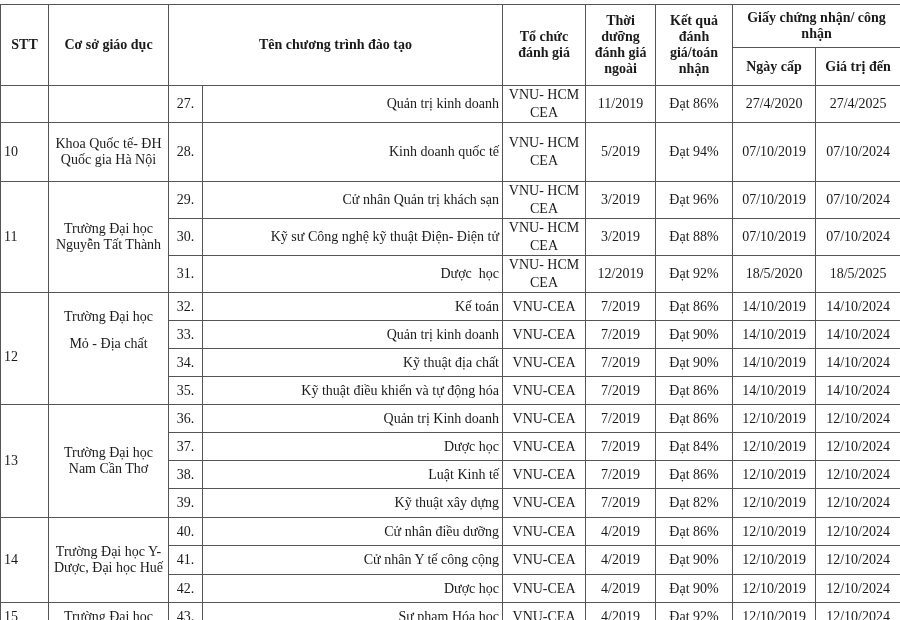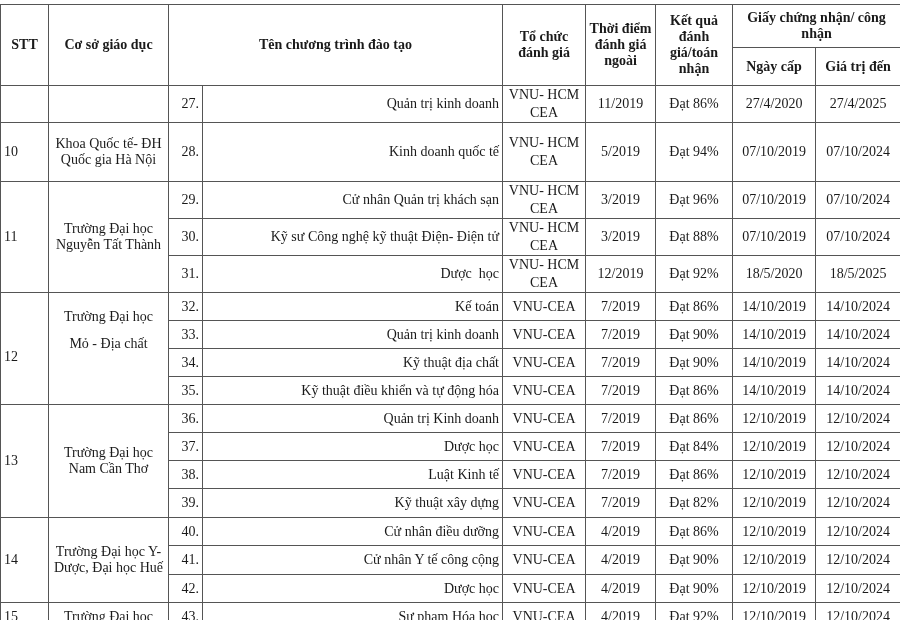--- a/index.html
+++ b/index.html
@@ -10,21 +10,21 @@
     width: 900px; font-size: 14px; line-height: 16px;
   }
   table.grid td, table.grid th {
     border: 1px solid #555; padding: 0 3px; vertical-align: middle; overflow: hidden;
   }
   table.grid th { font-weight: bold; text-align: center; font-size: 14px; line-height: 16px; }
   td.c { text-align: center; }
   td.stt { vertical-align: top; text-align: left; padding-left: 4px; padding-top: 1px; }
   td.stt-mid { vertical-align: middle; text-align: left; padding-left: 4px; }
   td.inst { text-align: center; }
-  td.num { text-align: right; padding-left: 5px; }
+  td.num { text-align: center; padding-left: 5px; }
   td.prog { text-align: right; padding-left: 8px; }
   td.org { text-align: center; line-height: 18px; }
   td.res-top { vertical-align: top; text-align: center; padding-top: 2px; }
   .spacer { display:block; height: 16px; }
 </style>
 </head>
 <body>
 
 <table class="grid">
   <colgroup>
@@ -37,21 +37,21 @@
     <col style="width:77px">
     <col style="width:83px">
     <col style="width:85px">
   </colgroup>
   <thead>
     <tr style="height:43px">
       <th rowspan="2">STT</th>
       <th rowspan="2">Cơ sở giáo dục</th>
       <th rowspan="2" colspan="2">Tên chương trình đào tạo</th>
       <th rowspan="2">Tổ chức đánh giá</th>
-      <th rowspan="2">Thời điểm đánh giá ngoài</th>
+      <th rowspan="2">Thời dưỡng đánh giá ngoài</th>
       <th rowspan="2">Kết quả đánh giá/toán nhận</th>
       <th colspan="2">Giấy chứng nhận/ công nhận</th>
     </tr>
     <tr style="height:38px">
       <th>Ngày cấp</th>
       <th>Giá trị đến</th>
     </tr>
   </thead>
   <tbody>
 

